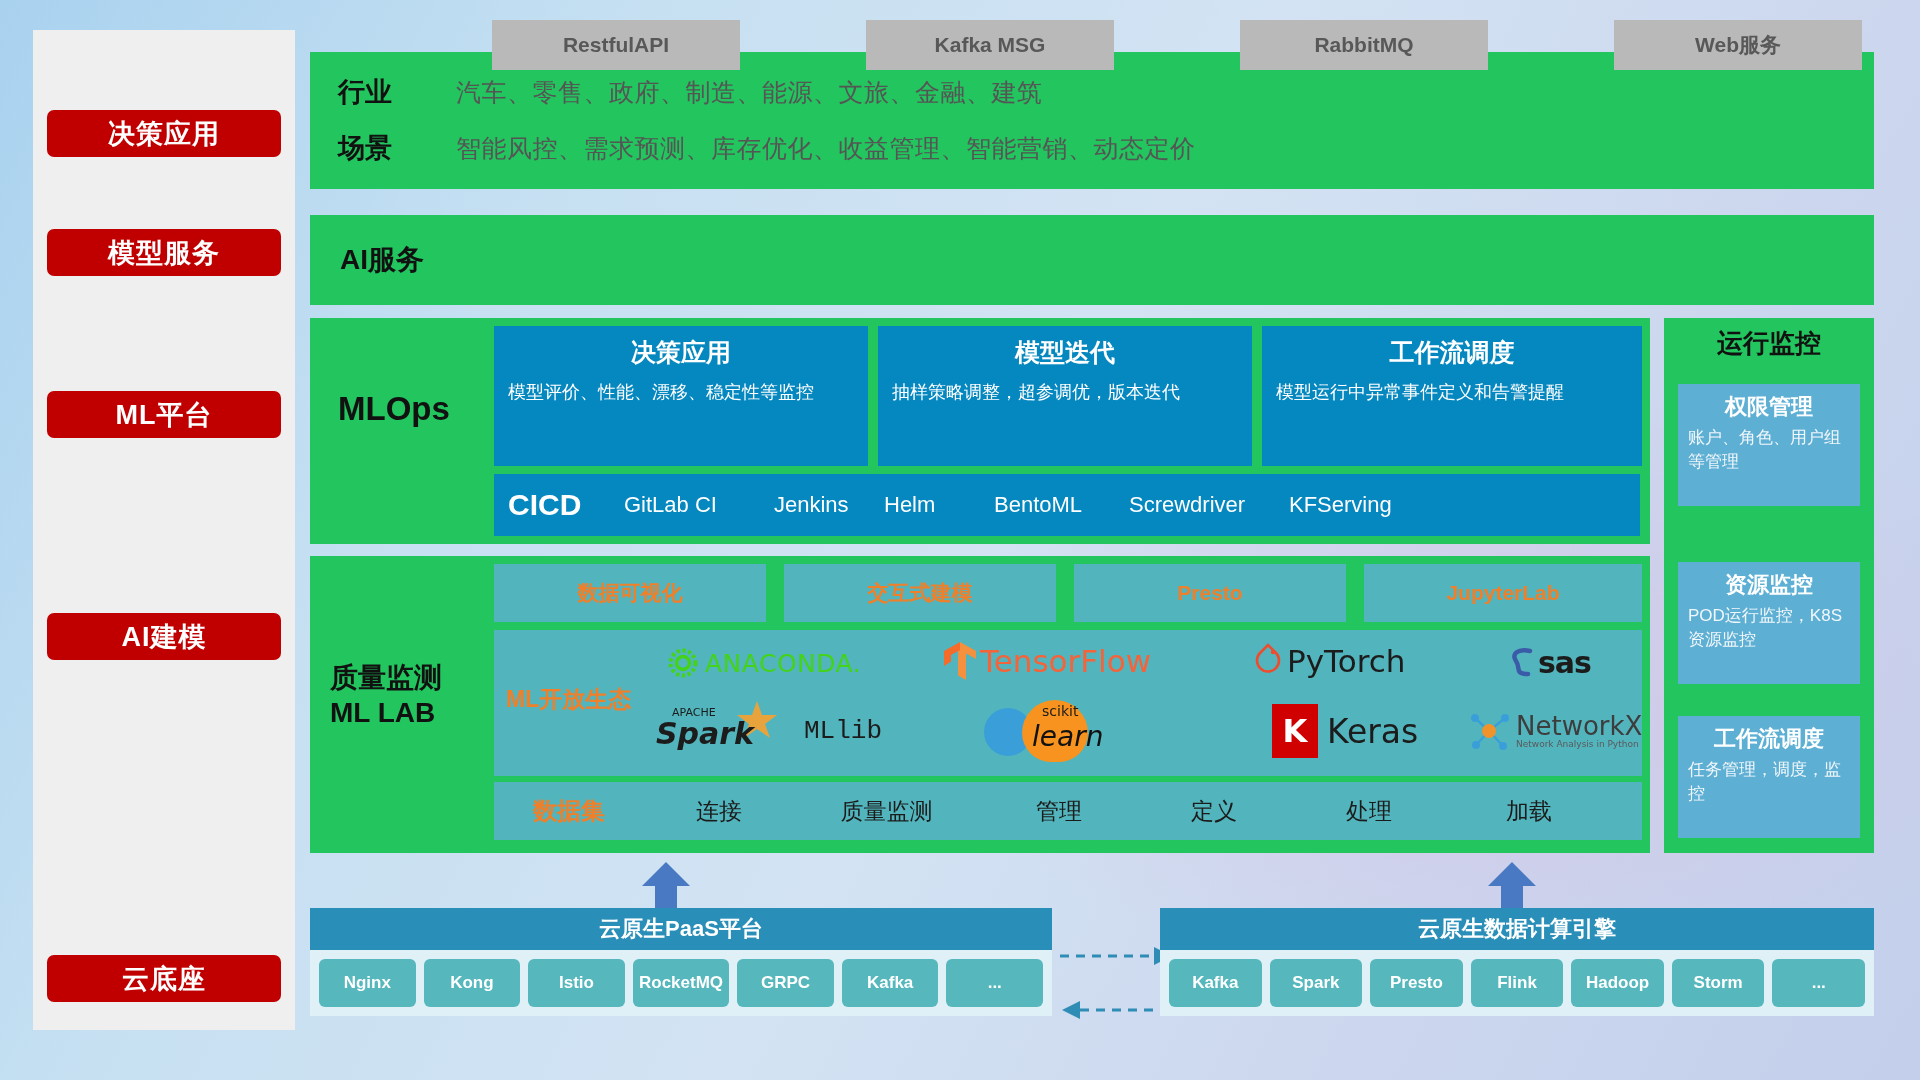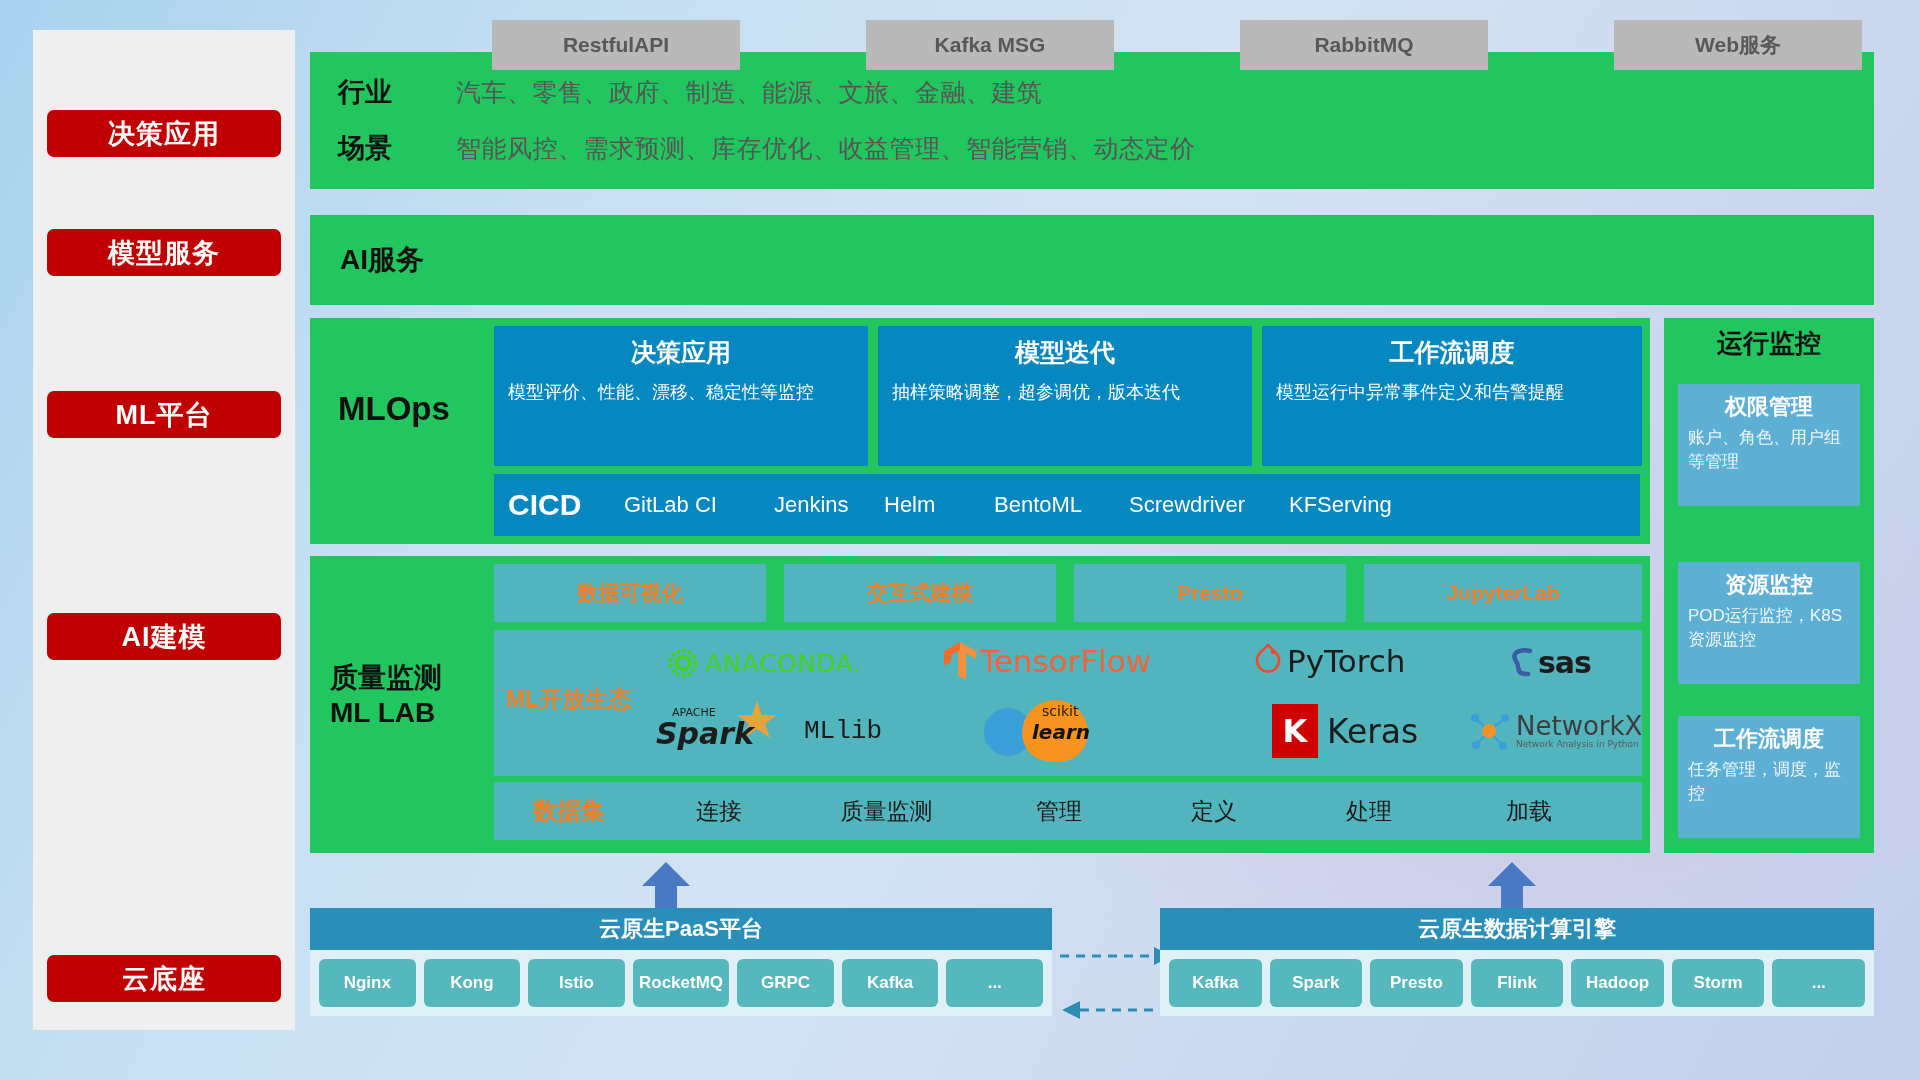--- a/index.html
+++ b/index.html
@@ -239,21 +239,21 @@
         <span class="logo-txt" style="position:absolute; left:4px; top:14px; font-size:30px; font-weight:bold; font-style:italic; color:#1c1c1c;">Spark</span>
       </div>
       <span class="logo-txt" style="font-size:26px; color:#1c1c1c; margin-left:4px;font-family:Liberation Mono, monospace;">MLlib</span>
     </div>
 
     <div class="logo" style="left:490px; top:70px; height:62px;">
       <div style="position:relative; width:160px; height:62px;">
         <div style="position:absolute; left:0; top:8px; width:48px; height:48px; border-radius:50%; background:#3a9fd8;"></div>
         <div style="position:absolute; left:38px; top:0; width:66px; height:62px; border-radius:34px 34px 30px 30px; background:#f7931e;"></div>
         <span class="logo-txt" style="position:absolute; left:58px; top:3px; font-size:14px; color:#1c1c1c;">scikit</span>
-        <span class="logo-txt" style="position:absolute; left:48px; top:20px; font-size:20px; font-weight:bold; font-style:italic; color:#111;">learn</span>
+        <span class="logo-txt" style="position:absolute; left:48px; top:20px; font-size:28px; font-weight:normal; font-style:italic; color:#111;">learn</span>
       </div>
     </div>
 
     <div class="logo" style="left:778px; top:74px; height:54px;">
       <div style="width:46px; height:54px; background:#d00000; display:flex; align-items:center; justify-content:center;">
         <span class="logo-txt" style="font-size:32px; font-weight:bold; color:#fff;">K</span>
       </div>
       <span class="logo-txt" style="font-size:33px; color:#1c1c1c; margin-left:9px;">Keras</span>
     </div>
 

